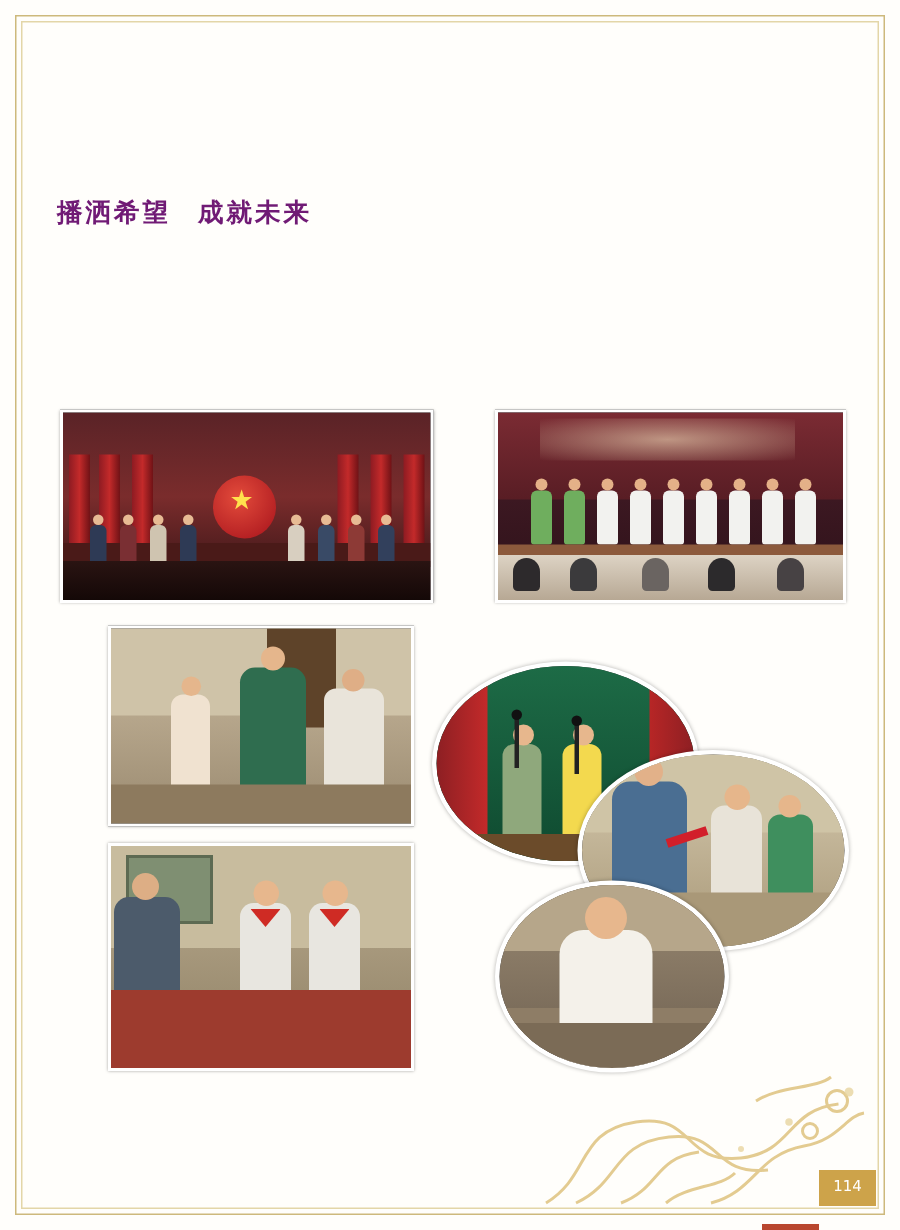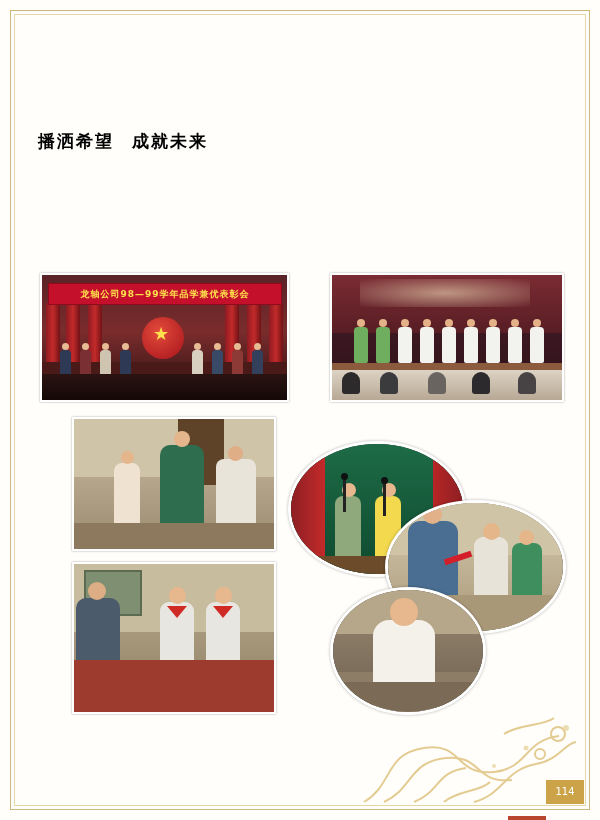--- a/index.html
+++ b/index.html
@@ -25,21 +25,21 @@
   }
 
   .content{
     position:absolute;left:30px;top:130px;width:540px;
   }
 
   .heading{
     font-family:"DejaVu Sans","Liberation Sans",sans-serif;
     font-weight:bold;
     font-size:17px;
-    color:#000000;
+    color:#701a75;
     letter-spacing:2px;
     margin:0 0 14px 8px;
     white-space:nowrap;
   }
   .heading .gap{display:inline-block;width:18px;}
 
   .para{
     font-size:11.2px;
     line-height:20px;
     color:#1a1a1a;
@@ -192,21 +192,20 @@
       <div class="stagefloor"></div>
       <div class="person" style="left:18px"></div>
       <div class="person" style="left:38px;background:#7a2f33"></div>
       <div class="person" style="left:58px;background:#cfc4b0"></div>
       <div class="person" style="left:78px;background:#2e3a55"></div>
       <div class="person" style="left:150px;background:#d8cfc0"></div>
       <div class="person" style="left:170px;background:#394a66"></div>
       <div class="person" style="left:190px;background:#8d3a36"></div>
       <div class="person" style="left:210px;background:#32405c"></div>
       <div class="crowd"></div>
-      <div class="banner">龙轴公司98—99学年品学兼优表彰会</div>
     </div>
 
     <div class="photo rect" id="p2">
       <div class="bg"></div>
       <div class="back"></div>
       <div class="spot"></div>
       <div class="kid g" style="left:22px"></div>
       <div class="kid g" style="left:44px"></div>
       <div class="kid" style="left:66px"></div>
       <div class="kid" style="left:88px"></div>

